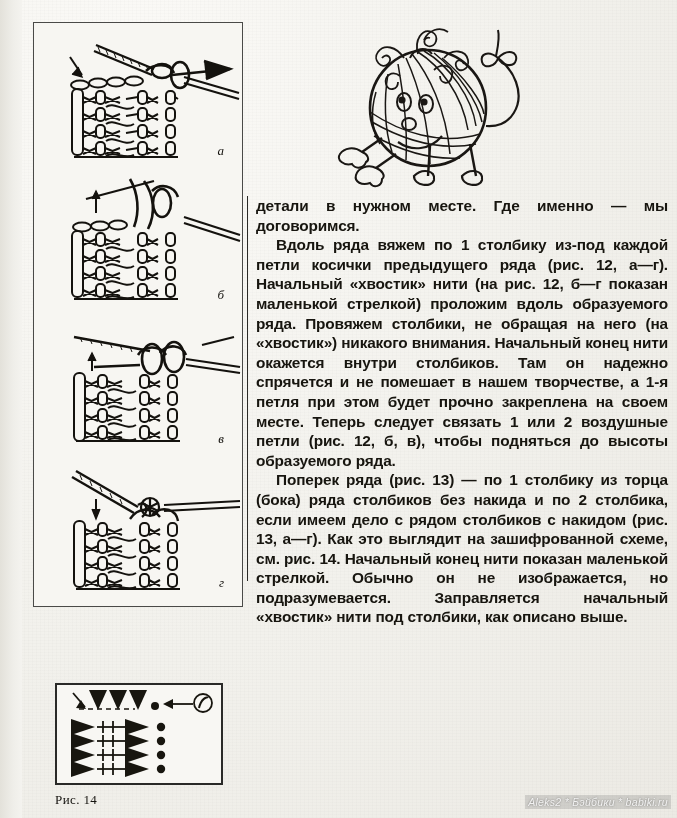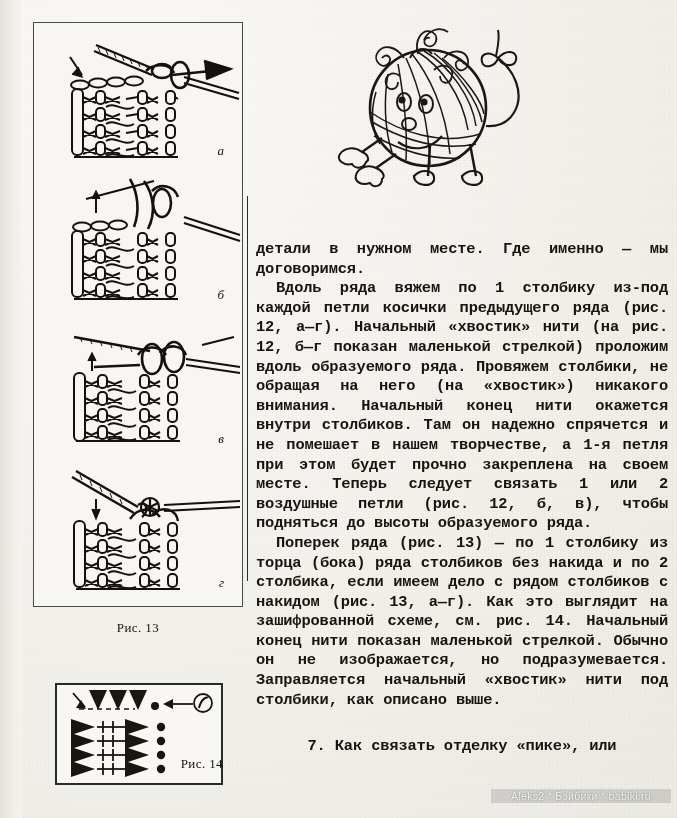--- a/index.html
+++ b/index.html
@@ -47,63 +47,63 @@
   .panel svg{position:absolute;left:0;top:0;}
 
   
   .fig14-box{
     position:absolute;left:55px;top:683px;width:168px;height:102px;
     border:2px solid #2a2a28;
     background:#f8f7f3;
     box-sizing:border-box;
   }
   .fig14-caption{
-    position:absolute;left:55px;top:756px;width:168px;
-    text-align:right;font-size:13px;letter-spacing:.4px;
+    position:absolute;left:55px;top:792px;width:168px;
+    text-align:left;font-size:13px;letter-spacing:.4px;
   }
 
   
   .mascot{position:absolute;left:300px;top:18px;width:270px;height:182px;}
 
   
   .text-col{
     position:absolute;left:256px;top:196px;width:412px;
     font-size:15.4px;line-height:19.6px;
     text-align:justify;
-    font-family:Liberation Mono, monospace;
+    font-family:Liberation Sans, sans-serif;
     font-weight:700;
     color:#17150f;
     letter-spacing:-0.15px;
-    margin-top:44px;
   }
   .text-col p{margin:0;text-indent:20px;}
   .text-col p.noindent{text-indent:0;}
   .sec-head{
     margin:26px 0 17px 0;
     text-align:center;
     font-weight:700;
     font-size:15.4px;
     line-height:20px;
     text-indent:0;
   }
   .sec-head span{display:block;}
   .bold-em{font-weight:900;}
   .col-rule{
     position:absolute;left:247px;top:196px;width:1.4px;height:385px;
     background:#2b2a27;
   }
   .watermark{
-    position:absolute;right:6px;bottom:15px;
+    position:absolute;right:6px;bottom:9px;
     font-family:"Liberation Sans", sans-serif;
     font-size:10.5px;
     color:rgba(250,250,250,0.92);
     text-shadow:0 0 2px rgba(0,0,0,.45);
     letter-spacing:.3px;
     background:rgba(120,120,120,.25);
-    padding:1px 20px;
+    padding:1px 3px;
+    font-style:italic;
   }
 </style>
 </head>
 <body>
 
 <div class="page">
   <div class="grain"></div>
   <div class="left-edge"></div>
 
   <div class="fig13-box">
@@ -339,21 +339,20 @@
             <path d="M74,114 C82,108 92,120 102,114"></path>
             <path d="M74,129 C82,123 92,133 102,128"></path>
             <path d="M42,130 L146,130"></path>
           </g>
         </g>
       </svg>
       <div class="panel-label">г</div>
     </div>
   </div>
 
-  <div class="fig13-caption">Рис. 13</div>
 
   <div class="mascot">
     <svg width="270" height="182" viewBox="0 0 270 182">
       <g stroke="#1a1714" fill="none" stroke-width="2">
 
         <path d="M130,128 L128,158" stroke-width="2.4"></path>
         <path d="M170,126 L176,158" stroke-width="2.4"></path>
         <path d="M114,158 C122,150 136,152 134,162 C132,170 114,168 114,158Z" stroke-width="2.2"></path>
         <path d="M162,158 C170,150 184,152 182,162 C180,170 162,168 162,158Z" stroke-width="2.2"></path>
 
@@ -487,19 +486,18 @@
   </div>
   <div class="fig14-caption">Рис. 14</div>
 
   <div class="col-rule"></div>
   <div class="text-col">
     <p class="noindent"><span>детали в нужном месте. Где именно — мы договоримся.</span></p>
     <p><span>Вдоль ряда вяжем по 1 столбику из-под каждой петли косички предыдущего ряда (рис. 12, а—г). Начальный «хвостик» нити (на рис. 12, б—г показан маленькой стрелкой) проложим вдоль образуемого ряда. Провяжем столбики, не обращая на него (на «хвостик») никакого внимания. Начальный конец нити окажется внутри столбиков. Там он надежно спрячется и не помешает в нашем творчестве, а 1-я петля при этом будет прочно закреплена на своем месте. Теперь следует связать 1 или 2 воздушные петли (рис. 12, б, в), чтобы подняться до высоты образуемого ряда.</span></p>
     <p><span>Поперек ряда (рис. 13) — по 1 столбику из торца (бока) ряда столбиков </span><span class="bold-em">без</span><span> накида и по 2 столбика, если имеем дело с рядом столбиков с накидом (рис. 13, а—г). Как это выглядит на зашифрованной схеме, см. рис. 14. Начальный конец нити показан маленькой стрелкой. Обычно он не изображается, но подразумевается. Заправляется начальный «хвостик» нити под столбики, как описано выше.</span></p>
 
     <div class="sec-head">
-      <span>7. Как связать отделку «пике», или</span>
     </div>
 
   </div>
 
   <div class="watermark">Aleks2 * Бэйбики * babiki.ru</div>
 </div>
 
 </body></html>

